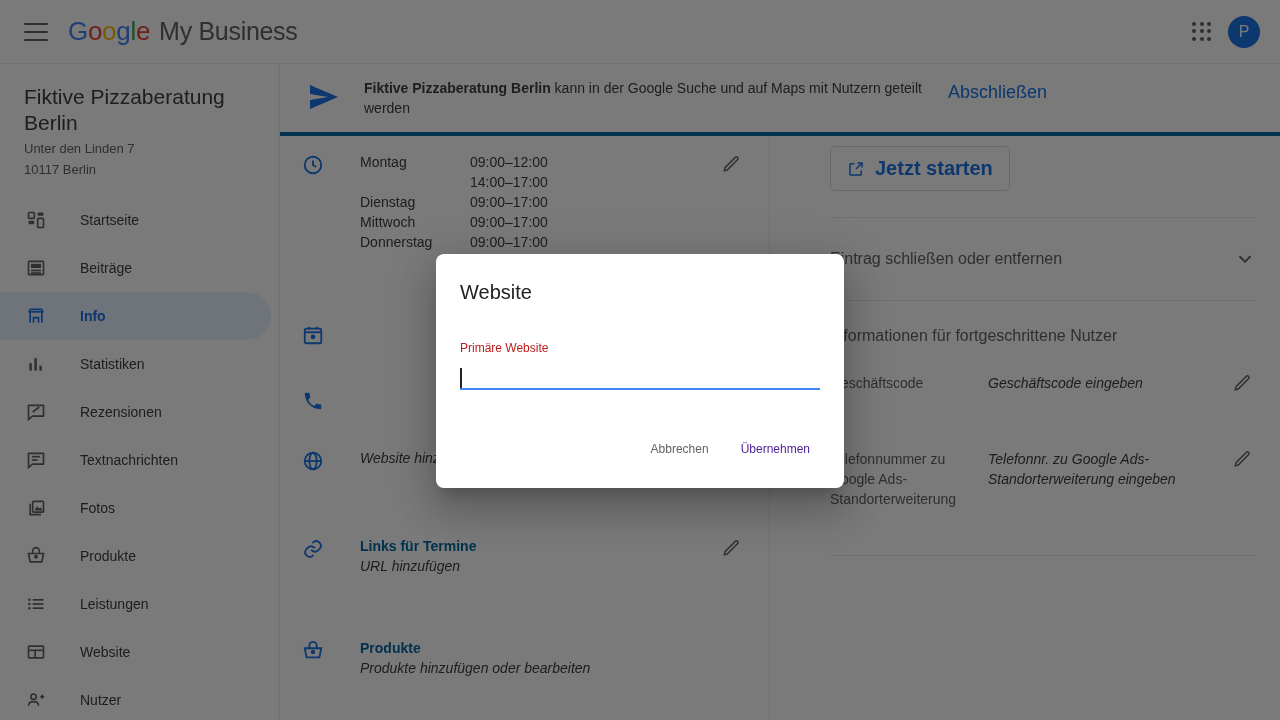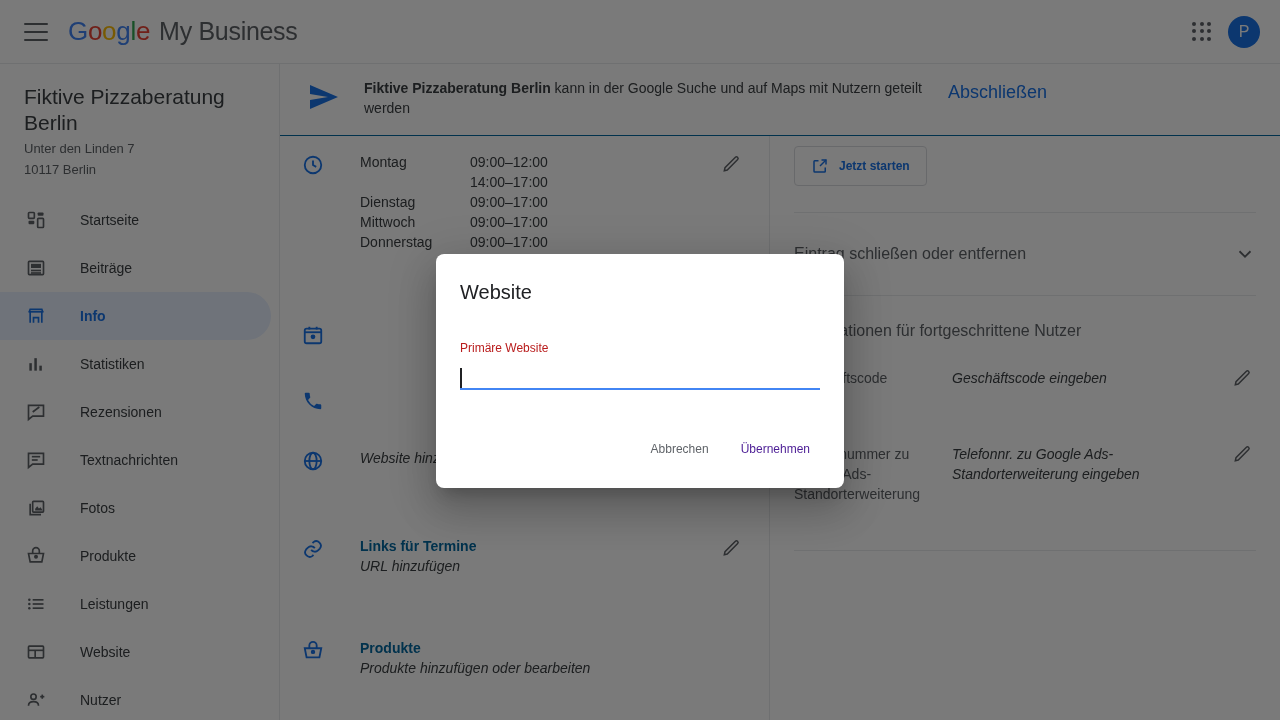--- a/index.html
+++ b/index.html
@@ -73,49 +73,49 @@
   .nav-item .lbl { margin-left:32px; font-size:14px; color:#3c4043; }
   .nav-item.active { background:#e8f0fe; }
   .nav-item.active .ico { color:#1a73e8; }
   .nav-item.active .lbl { color:#1a73e8; font-weight:bold; }
 
   
   .content { position:absolute; top:64px; left:280px; width:1000px; height:656px; background:#fff; }
 
   .banner {
     display:flex; align-items:flex-start; padding:14px 24px 14px 28px;
-    border-bottom:1px solid #0369a1; min-height:72px;
+    border-bottom:4px solid #0369a1; min-height:72px;
   }
   .banner-icon { flex:0 0 40px; margin-top:6px; color:#1a73e8; }
   .banner-text { flex:1; font-size:14px; color:#3c4043; line-height:20px; padding-left:16px; padding-right:20px; max-width:600px;}
   .banner-text b { font-weight:bold; }
   .banner-cta { color:#1a73e8; font-size:18px; cursor:pointer; white-space:nowrap; margin-top:4px; margin-right:20px;}
 
-  .cols { display:flex; height:584px; }
+  .cols { display:flex; height:584px;gap:36px; }
   .col-left { width:490px; border-right:1px solid #e8eaed; padding:0 0 0 0; position:relative;}
   .col-right { flex:1; padding:0 24px; }
 
   .row {
     display:flex; align-items:flex-start; padding:14px 24px 14px 22px; position:relative;
   }
   .row .ricon { flex:0 0 28px; color:#1a73e8; margin-top:2px; }
   .row .rbody { flex:1; padding-left:30px; }
   .row .rpencil { flex:0 0 24px; color:#5f6368; cursor:pointer; margin-top:2px; }
   .rtitle { font-size:14px; color:#0369a1; font-weight:bold; line-height:20px; }
   .rsub { font-size:14px; color:#3c4043; font-style:italic; line-height:20px; }
 
   .hours { display:flex; flex-direction:column; gap:0; }
   .hrow { display:flex; font-size:14px; color:#3c4043; line-height:20px; }
   .hday { width:110px; }
   .htime { }
 
   .startbtn {
     display:inline-flex; align-items:center; gap:10px;
     border:1px solid #dadce0; border-radius:4px;
-    padding:10px 16px; color:#1a73e8; font-size:12px; font-weight:bold;
+    padding:10px 16px; color:#1a73e8; font-size:20px; font-weight:bold;
     cursor:pointer; background:#fff; margin-top:10px;justify-content:flex-end;
   }
   .sect-divider { height:1px; background:#e8eaed; margin:26px 0; }
   .collapse-row {
     display:flex; align-items:center; justify-content:space-between;
     font-size:16px; color:#5f6368; cursor:pointer; padding:4px 0;
   }
   .sect-title { font-size:16px; color:#5f6368; margin-bottom:14px; }
   .adv-row { display:flex; align-items:flex-start; padding:14px 0; }
   .adv-label { width:150px; font-size:14px; color:#5f6368; line-height:20px; }

